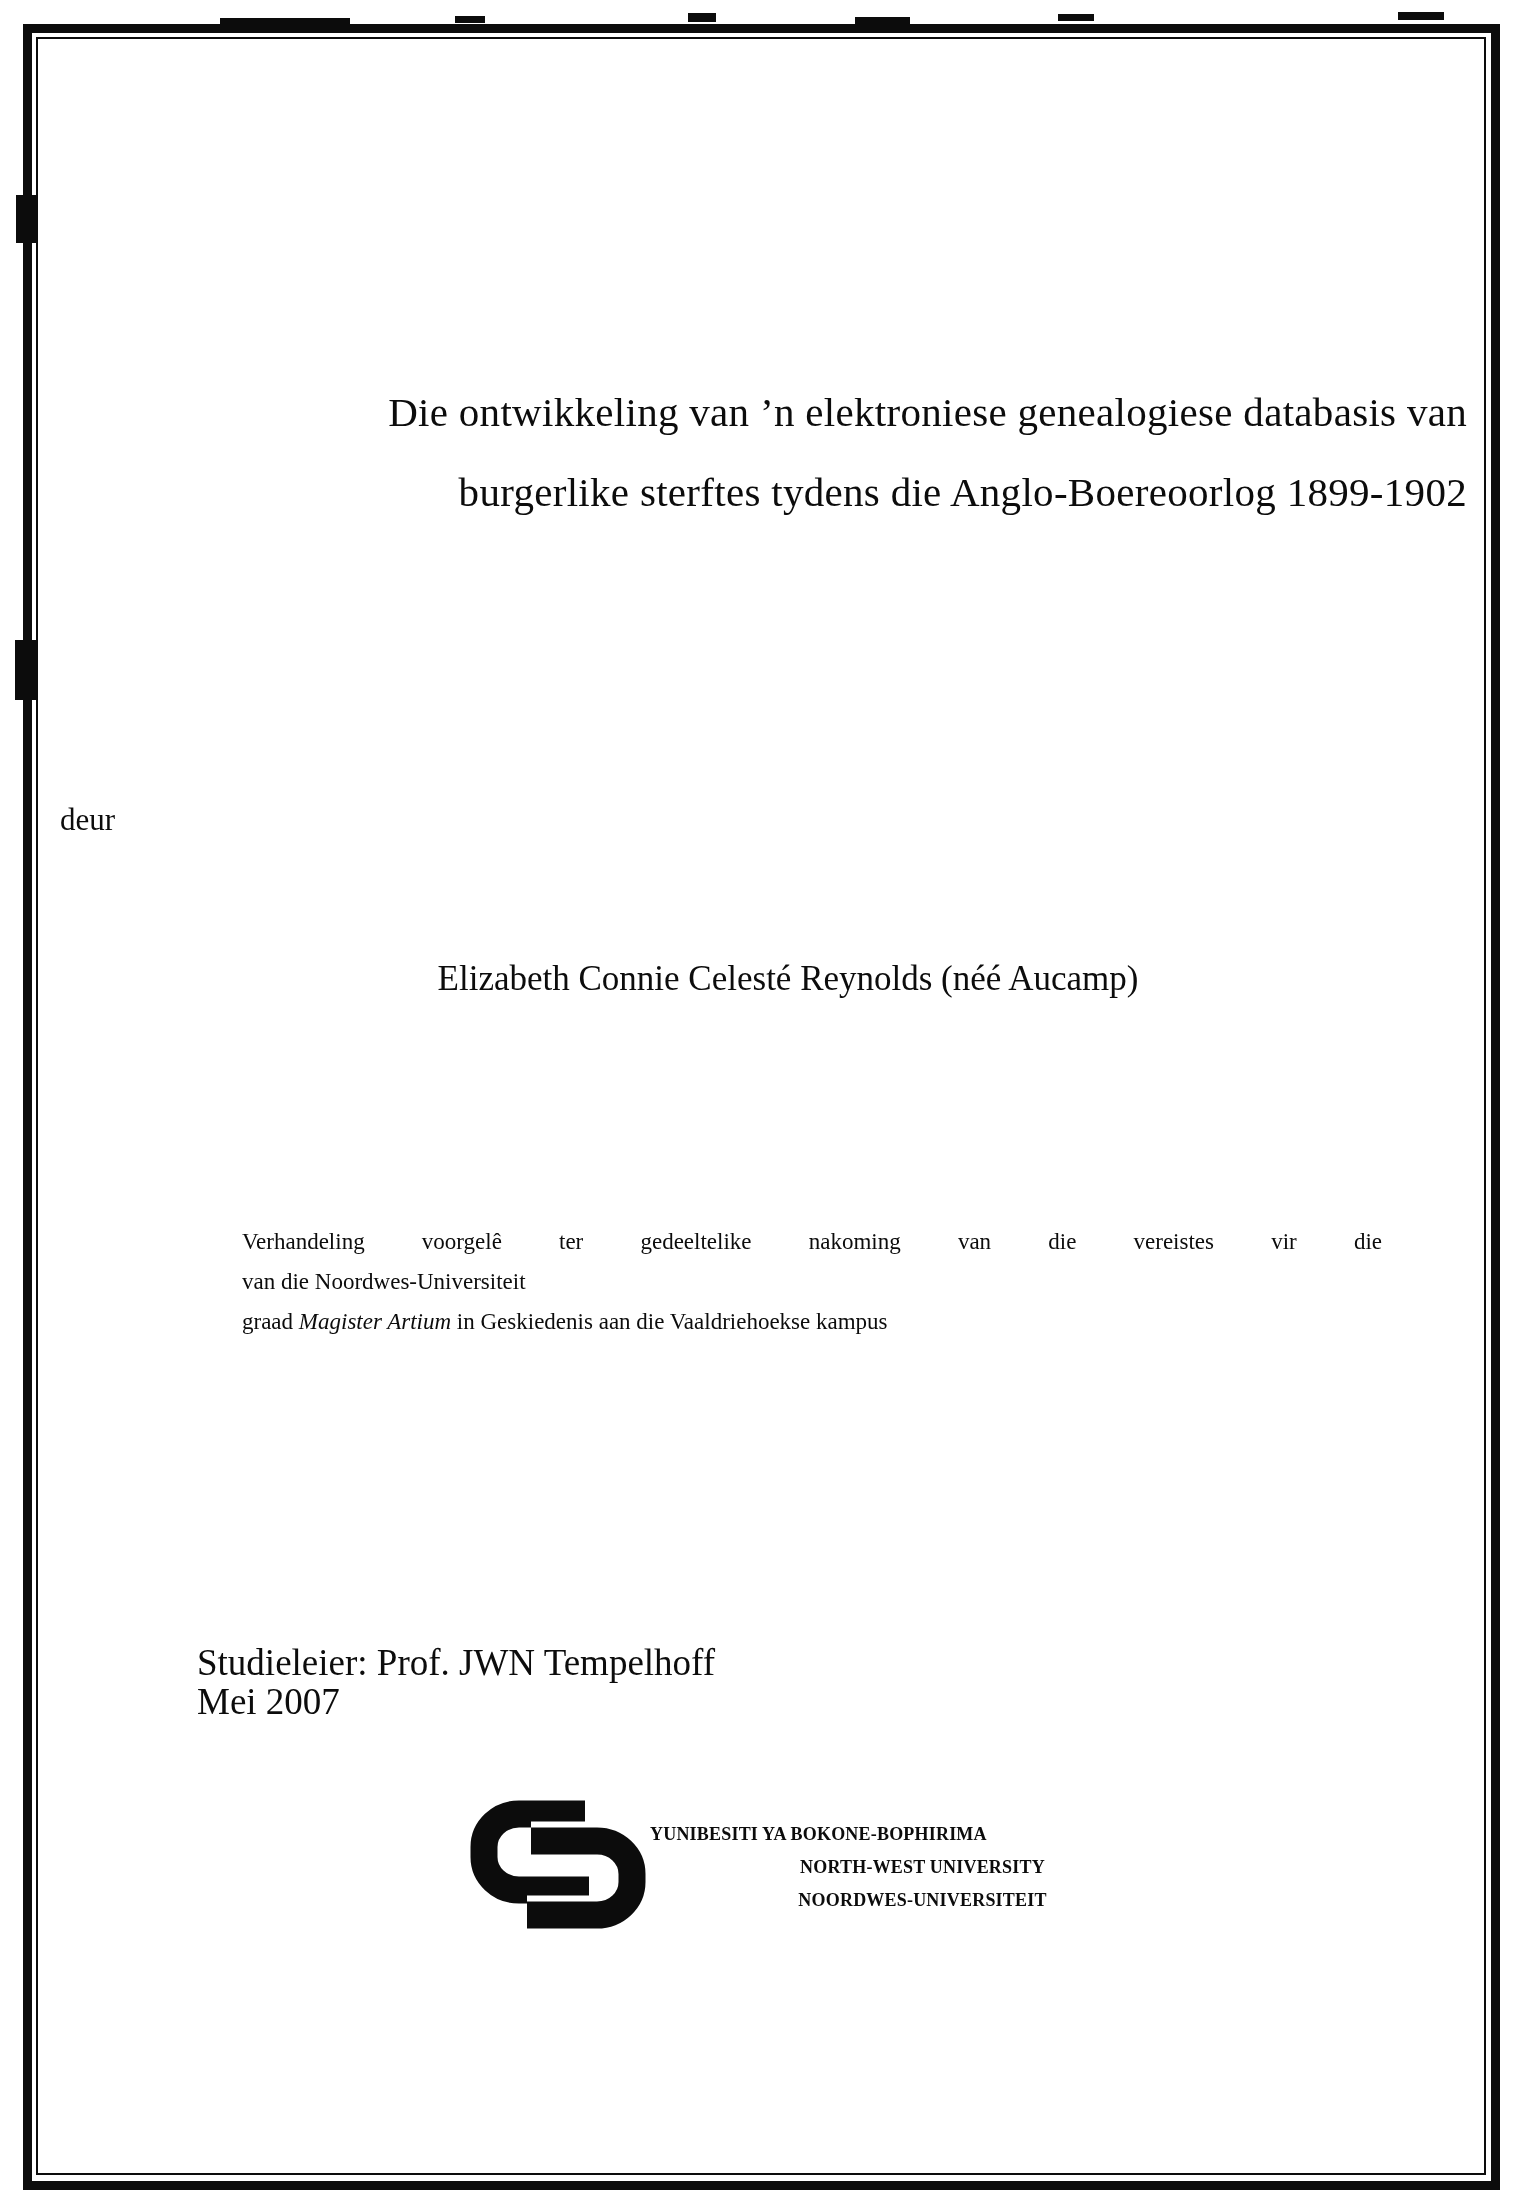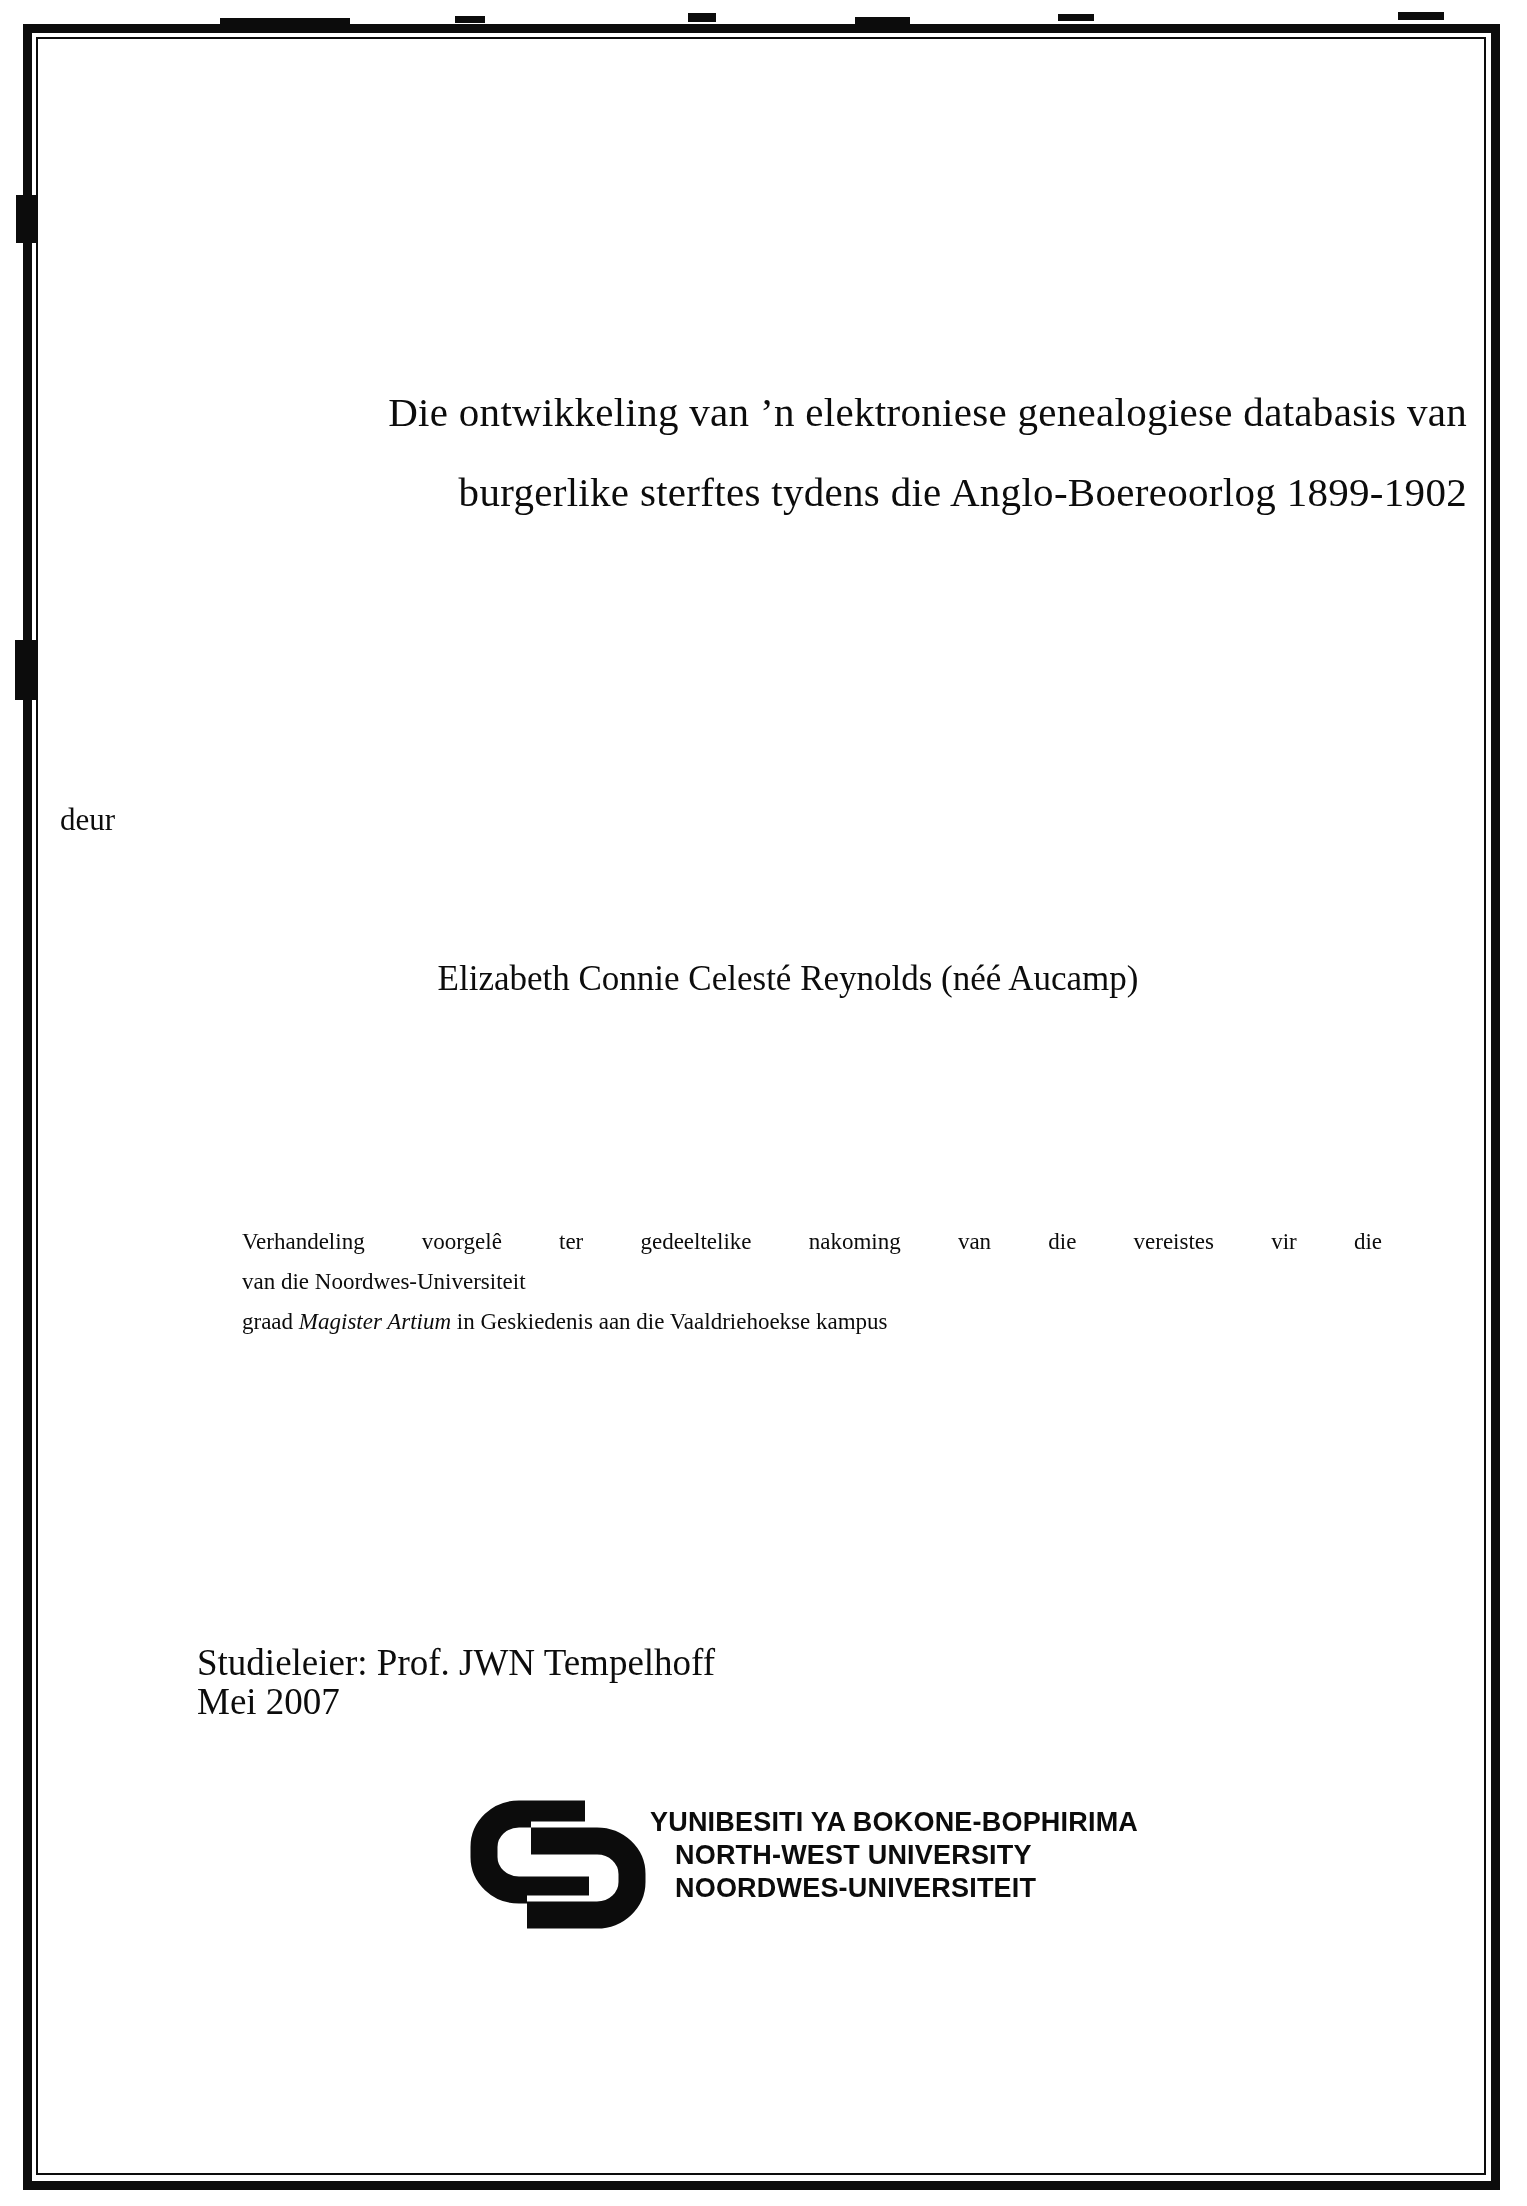--- a/index.html
+++ b/index.html
@@ -64,30 +64,30 @@
     position: absolute;
     left: 197px; top: 1643px;
     width: 900px;
     font-size: 37px;
     line-height: 39px;
   }
   .logo-row { position: absolute; left: 467px; top: 1795px; }
   .logo-mark { position: absolute; left: 0; top: 2px; }
   .logo-text {
     position: absolute;
-    left: 183px; top: 11px;
+    left: 183px; top: 23px;
     width: 520px;
-    font-family: Liberation Sans, sans-serif;
+    font-family: Liberation Serif, serif;
     font-weight: 700;
-    font-size: 27px;
+    font-size: 18px;
     line-height: 33px;
     letter-spacing: 0.2px;
     white-space: nowrap;
   }
-  .logo-text .indented { padding-left: 25px; }
+  .logo-text .indented { padding-left: 25px; text-align: center; }
 </style>
 </head>
 <body>
 
 <div class="page">
 
   <div class="artifact" style="left:220px;top:18px;width:130px;height:7px;"></div>
   <div class="artifact" style="left:455px;top:16px;width:30px;height:7px;"></div>
   <div class="artifact" style="left:688px;top:13px;width:28px;height:9px;"></div>
   <div class="artifact" style="left:855px;top:17px;width:55px;height:7px;"></div>

